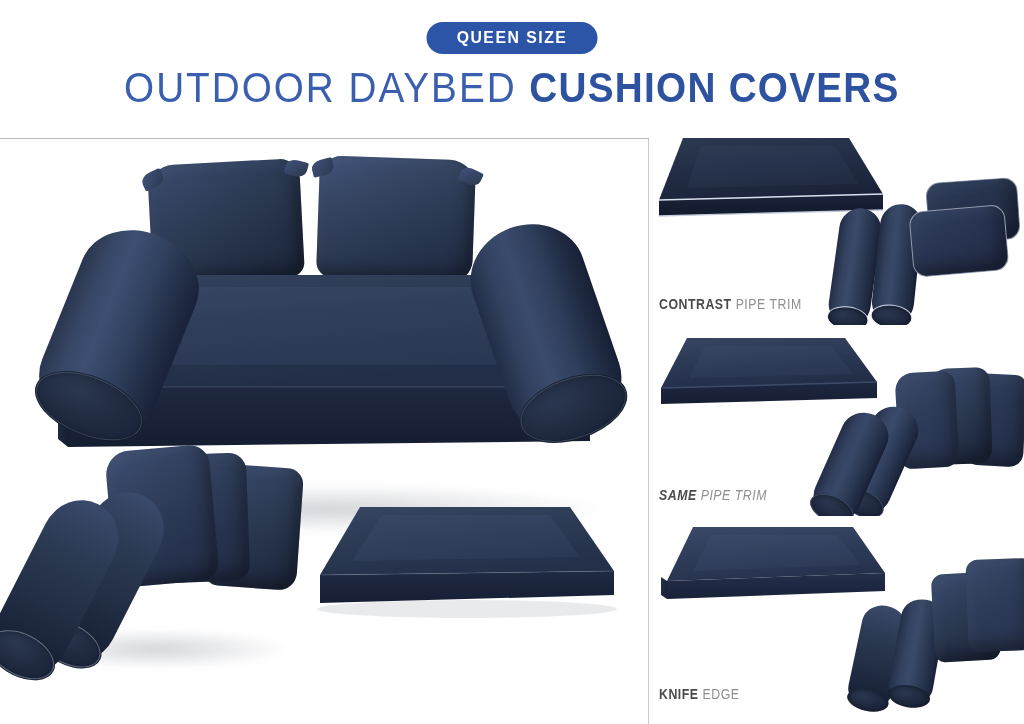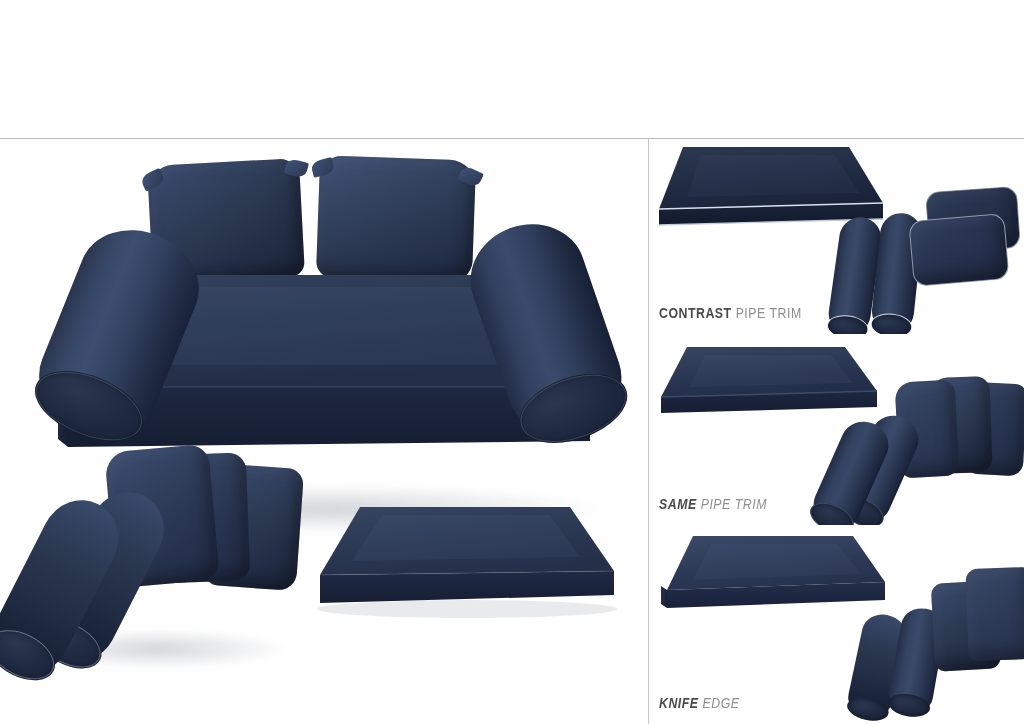--- a/index.html
+++ b/index.html
@@ -85,36 +85,36 @@
   #left-region {
     position: absolute;
     left: 0; top: 139px;
     width: 648px; height: 585px;
     background: #ffffff;
     overflow: hidden;
   }
 
   #right-region {
     position: absolute;
-    left: 649px; top: 139px;
+    left: 649px; top: 130px;
     width: 375px; height: 585px;
     background: #ffffff;
     overflow: hidden;
   }
 
   .panel {
     position: absolute;
     left: 0;
     width: 375px;
     overflow: hidden;
     background: #ffffff;
   }
   #panel-contrast { top: 0;   height: 195px; }
   #panel-same     { top: 196px; height: 190px; font-style: italic; }
-  #panel-knife    { top: 387px; height: 198px; font-style: italic; }
+  #panel-knife    { top: 387px; height: 198px; }
 
   .panel-label {
     position: absolute;
     left: 10px;
     bottom: 14px;
     font-size: 14px;
     letter-spacing: 0.6px;
     white-space: nowrap;
     z-index: 40;
     line-height: 1;
@@ -183,20 +183,32 @@
     filter: blur(3px);
   }
 
   svg { display: block; overflow: visible; }
 </style>
 </head>
 <body>
 
 <div id="page">
 
+  <div id="header">
+
+    <div id="badge">
+      <span id="badge-inner">QUEEN SIZE</span>
+    </div>
+
+    <div id="title">
+      <span class="t-wrap">
+        <span class="light">OUTDOOR DAYBED</span><span class="light">&nbsp;</span><span class="bold">CUSHION COVERS</span>
+      </span>
+    </div>
+  </div>
 
   <div class="hrule" style="left:0; top:138px; width:1024px;"></div>
 
   <div class="vrule" style="left:648px; top:139px; height:585px;"></div>
 
   <div id="left-region">
 
     <div class="shape" style="left:30px; top:5px; width:600px; height:400px;">
 
       <div class="soft-shadow" style="left:20px; top:340px; width:560px; height:50px;"></div>

